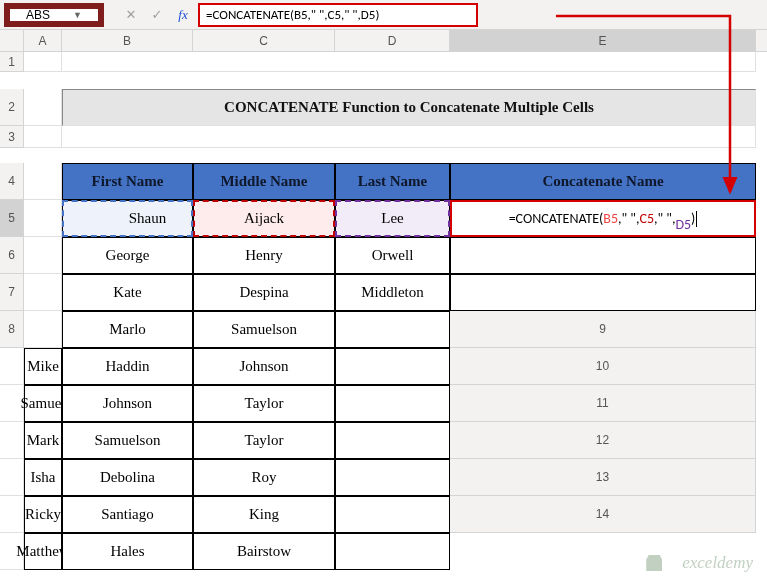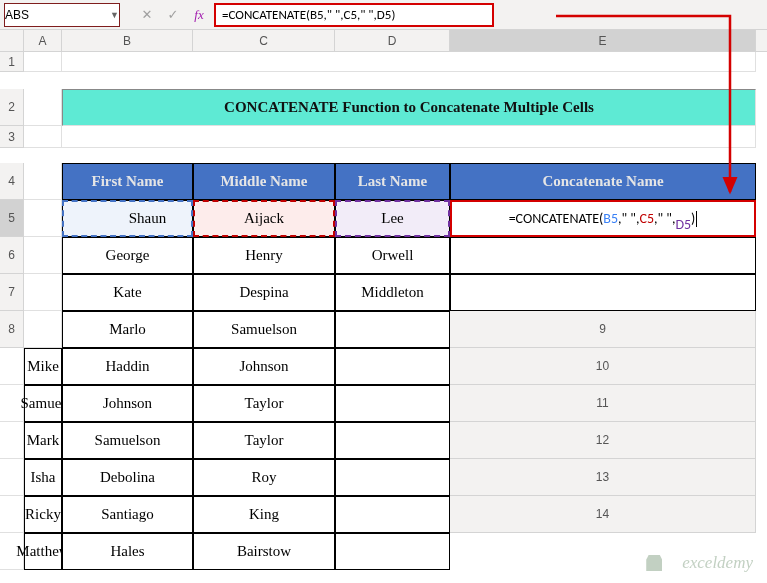--- a/index.html
+++ b/index.html
@@ -17,42 +17,42 @@
   .top-bar {
     display: flex;
     align-items: center;
     height: 30px;
     border-bottom: 1px solid #d4d4d4;
     background: #f3f2f1;
     padding: 2px 4px;
     gap: 4px;
   }
   .name-box {
-    width: 116px;
+    width: 100px;
     height: 24px;
     background: #fff;
-    border: 1px solid #7f1d1d;
+    border: 6px solid #7f1d1d;
     display: flex;
     align-items: center;
-    padding: 0 0;
+    padding: 0 16px;
     font-size: 12px;
     justify-content: space-between;
   }
   .name-box .arrow {
     font-size: 9px; color: #666;
   }
   .fb-icon {
     width: 22px; height: 22px;
     display: inline-flex; align-items: center; justify-content: center;
     color: #a0a0a0; font-size: 13px;
     cursor: pointer;
   }
   .fb-icon.cancel { color: #a0a0a0; }
   .fb-icon.enter { color: #a0a0a0; }
-  .fb-icon.fx { font-style: italic; font-family: "Times New Roman", serif; color: #a21caf; }
+  .fb-icon.fx { font-style: italic; font-family: "Times New Roman", serif; color: #1d4ed8; }
   .formula-bar {
     flex: 0 0 280px;
     height: 24px;
     background: #fff;
     border: 2px solid #d40000;
     display: flex;
     align-items: center;
     padding: 0 6px;
     font-size: 13px;
     font-family: Calibri, sans-serif;
@@ -92,31 +92,31 @@
     border-bottom: 1px solid #e0e0e0;
     display: flex; align-items: center; justify-content: center;
     font-family: "Times New Roman", Georgia, serif;
     font-size: 15px;
   }
   .grid .cell.blank { }
 
   
   .title-cell {
     grid-column: 3 / span 4;
-    background: #5eead4;
+    background: #e5e5e5;
     border: 1px solid #888;
     font-weight: bold;
     font-size: 17px;
     color: #111;
   }
 
   
   .tblhead {
     background: #4472c4;
-    color: #e5e5e5;
+    color: #0f172a;
     font-weight: bold;
     border: 1px solid #000 !important;
     font-size: 16px;
   }
   .tblcell {
     border: 1px solid #000 !important;
     background: #fff;
   }
 
   
@@ -127,21 +127,21 @@
   
   .edit-cell {
     border: 2px solid #d40000 !important;
     justify-content: center;
     padding: 0 6px;
     font-family: Calibri, sans-serif !important;
     font-size: 14px !important;
     background: #fff;
     position: relative;
   }
-  .tok-ref-b { color: #3b82f6; }
+  .tok-ref-b { color: #ef4444; }
   .tok-ref-c { color: #c00000; }
   .tok-ref-d { color: #7030a0; margin-top: 12px; }
   .tok-plain { color: #000; }
   .cursor {
     display: inline-block; width: 1px; height: 16px; background: #000;
     vertical-align: middle; margin-left: 1px;
   }
 
   
   .arrow-overlay {

